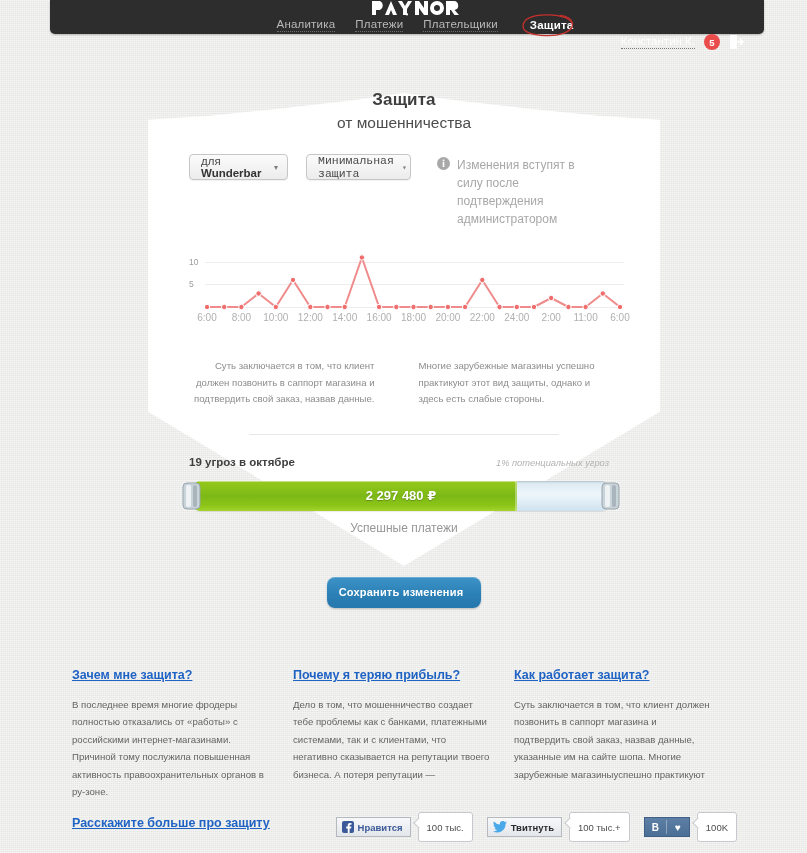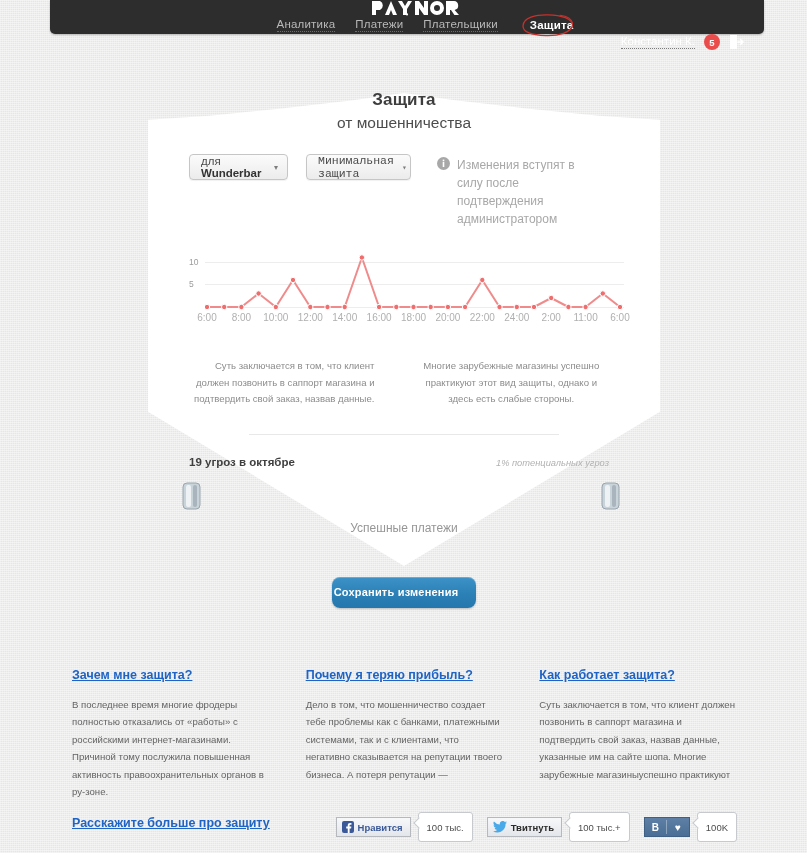--- a/index.html
+++ b/index.html
@@ -101,21 +101,21 @@
   .chart svg { position:absolute; left:16px; top:0; }
   .xaxis { position:absolute; left:16px; top:62px; width:419px; height:12px; }
   .xtick {
     position:absolute; font-size:10px; color:#b0b0b0; transform:translateX(-50%);
     white-space:nowrap;
   }
 
   
   .cols { display:flex; margin:30px 0 0 41px; width:415px; gap:23px; }
   .col-p { font-size:9.6px; line-height:1.72; color:#8c8c8c; width:196px; }
-  .col-p.right { text-align:center;margin-left:21px; }
+  .col-p.right { text-align:left;margin-left:21px; }
   .col-p.left { text-align:right; }
 
   .divider { width:310px; height:1px; background:#e8e8e8; margin:26px auto 0 auto; }
 
   
   .threat-row {
     display:flex; align-items:baseline; justify-content:space-between;
     margin:21px 0 0 41px; width:420px;
   }
   .threat-count { font-size:11.5px; font-weight:bold; color:#3f3f3f; }
@@ -149,27 +149,27 @@
   .cap.right { left:418px; }
   .tube-caption {
     text-align:center; font-size:12px; color:#969696; margin-top:8px;
   }
 
   
   .save-wrap { text-align:center; margin-top:42px; }
   .btn-save {
     display:inline-block; border:none; cursor:pointer;
     background:linear-gradient(180deg,#3d93c7 0%, #2b80b6 55%, #2577ac 100%);
-    border-radius:8px; padding:9px 18px 10px 2px;
+    border-radius:8px; padding:9px 18px 10px 12px;
     color:#ffffff; font-size:11px; font-weight:bold; letter-spacing:.2px;
     box-shadow:0 1px 2px rgba(0,0,0,.22), inset 0 1px 0 rgba(255,255,255,.22);
   }
 
   
-  .articles { position:absolute; left:72px; top:665px; width:665px; display:flex; gap:36px; }
+  .articles { position:absolute; left:72px; top:665px; width:665px; display:flex; gap:23px; }
   .art-col { width:198px; }
   .art-title {
     font-size:12.5px; font-weight:bold; color:#1f63c4; text-decoration:underline;
     cursor:pointer; display:inline-block;
   }
   .art-body { font-size:9.6px; line-height:1.82; color:#646464; margin-top:13px; }
 
   
   .footer { position:absolute; left:72px; top:812px; width:665px; height:26px; }
   .foot-link {
@@ -338,20 +338,24 @@
       </div>
 
       <div class="divider"></div>
 
       <div class="threat-row">
         <span class="threat-count">19 угроз в октябре</span>
         <span class="threat-pct">1% потенциальных угроз</span>
       </div>
 
       <div class="tube-wrap">
+        <div class="tube-track">
+          <div class="tube-fill" id="tube-fill" style="width: 78%;"></div>
+          <div class="tube-label">2 297 480 ₽</div>
+        </div>
         <svg class="cap left" viewBox="0 0 20 34">
           <rect x="1" y="4" width="17" height="26" rx="4" fill="#c9d3da" stroke="#9aa5ad" stroke-width="1"></rect>
           <rect x="4" y="6" width="5" height="22" rx="2" fill="#eef2f5"></rect>
           <rect x="11" y="6" width="4" height="22" rx="2" fill="#aab4bc"></rect>
         </svg>
         <svg class="cap right" viewBox="0 0 20 34">
           <rect x="2" y="4" width="17" height="26" rx="4" fill="#c9d3da" stroke="#9aa5ad" stroke-width="1"></rect>
           <rect x="5" y="6" width="5" height="22" rx="2" fill="#eef2f5"></rect>
           <rect x="12" y="6" width="4" height="22" rx="2" fill="#aab4bc"></rect>
         </svg>

